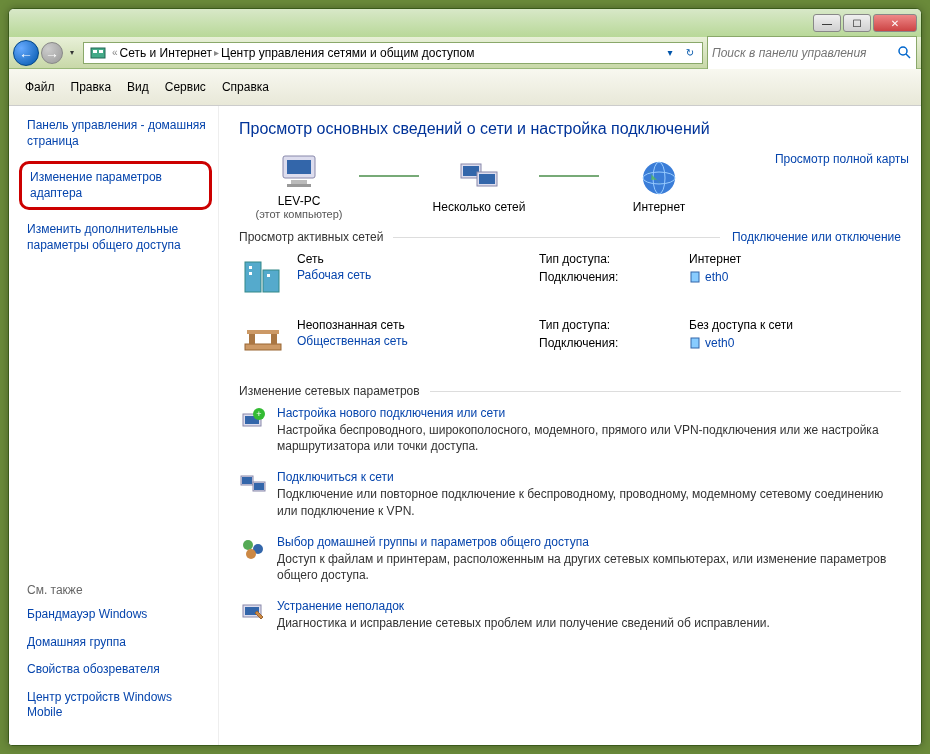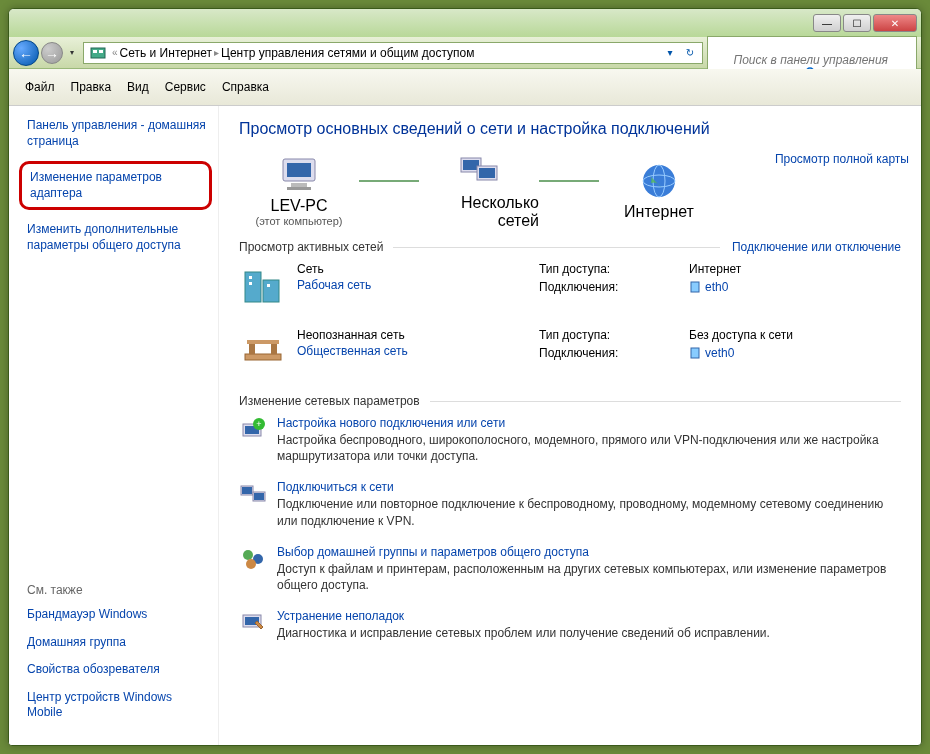--- a/index.html
+++ b/index.html
@@ -11,37 +11,37 @@
 .navbar { height: 32px; background: linear-gradient(to bottom, #e8f0d8, #c8d8a8); display: flex; align-items: center; padding: 0 4px; border-bottom: 1px solid #9ab87a; }
 .nav-back, .nav-fwd { width: 26px; height: 26px; border-radius: 50%; background: radial-gradient(circle at 30% 30%, #6af, #05a); border: 1px solid #048; display: flex; align-items: center; justify-content: center; color: #fff; font-size: 14px; cursor: pointer; margin-right: 2px; }
 .nav-fwd { width: 22px; height: 22px; background: radial-gradient(circle at 30% 30%, #ccc, #999); border-color: #888; }
 .nav-dropdown { width: 14px; height: 26px; display: flex; align-items: center; justify-content: center; cursor: pointer; color: #333; font-size: 8px; }
 .addressbar { flex: 1; height: 22px; background: #fff; border: 1px solid #8aa86a; display: flex; align-items: center; margin: 0 4px; padding: 0 2px; }
 .addr-icon { width: 16px; height: 16px; margin: 0 4px; }
 .addr-sep { color: #888; margin: 0 2px; font-size: 10px; }
 .addr-seg { color: #000; cursor: pointer; }
 .addr-end { flex: 1; }
 .addr-btn { width: 20px; height: 20px; display: flex; align-items: center; justify-content: center; cursor: pointer; color: #05a; font-size: 10px; }
-.searchbox { width: 210px; height: 22px; background: #fff; border: 1px solid #8aa86a; display: flex; align-items: center; padding: 16px 4px; flex-direction: column; }
+.searchbox { width: 210px; height: 22px; background: #fff; border: 1px solid #8aa86a; display: flex; align-items: center; padding: 16px 4px; }
 .searchbox input { border: none; outline: none; flex: 1; font-style: italic; color: #888; font-size: 12px; }
 .search-icon { width: 14px; height: 14px; color: #06c; }
 .menubar { height: 22px; background: linear-gradient(to bottom, #f8f8f0, #e8e8d8); border-bottom: 1px solid #ccc; display: flex; align-items: center; padding: 18px 8px; }
 .menu-item { padding: 2px 8px; cursor: pointer; }
 .content { flex: 1; display: flex; overflow: hidden; }
 .sidebar { width: 210px; background: #fff; padding: 12px 8px 12px 18px; display: flex; flex-direction: column; border-right: 1px solid #eee; position: relative; }
 .side-link { color: #0645ad; cursor: pointer; margin-bottom: 12px; line-height: 1.3; }
 .side-link.highlighted { border: 3px solid #c00; border-radius: 10px; padding: 6px 8px; margin-left: -8px; margin-right: -2px; }
 .side-spacer { flex: 1; }
 .side-heading { color: #666; margin-bottom: 10px; }
 .main { flex: 1; padding: 14px 20px; overflow-y: auto; position: relative; }
 .main h1 { font-size: 16px; font-weight: normal; color: #003399; margin-bottom: 14px; }
 .net-map { display: flex; align-items: center; gap: 0; margin-bottom: 4px; }
 .net-node { display: flex; flex-direction: column; align-items: center; width: 120px; }
 .net-icon { width: 44px; height: 40px; display: flex; align-items: center; justify-content: center; }
-.net-label { font-size: 16px; text-align: right; margin-top: 2px; }
+.net-label { font-size: 12px; text-align: left; margin-top: 2px; }
 .net-sublabel { font-size: 11px; color: #555; }
 .net-line { width: 60px; height: 2px; border-top: 2px solid #7a7; margin-bottom: 20px; }
 .full-map-link { position: absolute; right: 12px; top: 46px; color: #0645ad; cursor: pointer; }
 .section-hdr { display: flex; align-items: center; margin: 10px 0 8px; }
 .section-title { color: #333; }
 .section-rule { flex: 1; height: 1px; background: #ddd; margin-left: 10px; }
 .section-link { color: #0645ad; cursor: pointer; margin-left: 12px; }
 .network-block { display: flex; margin-bottom: 18px; }
 .nb-left { display: flex; width: 300px; }
 .nb-icon { width: 48px; height: 48px; margin-right: 10px; display: flex; align-items: center; justify-content: center; }

